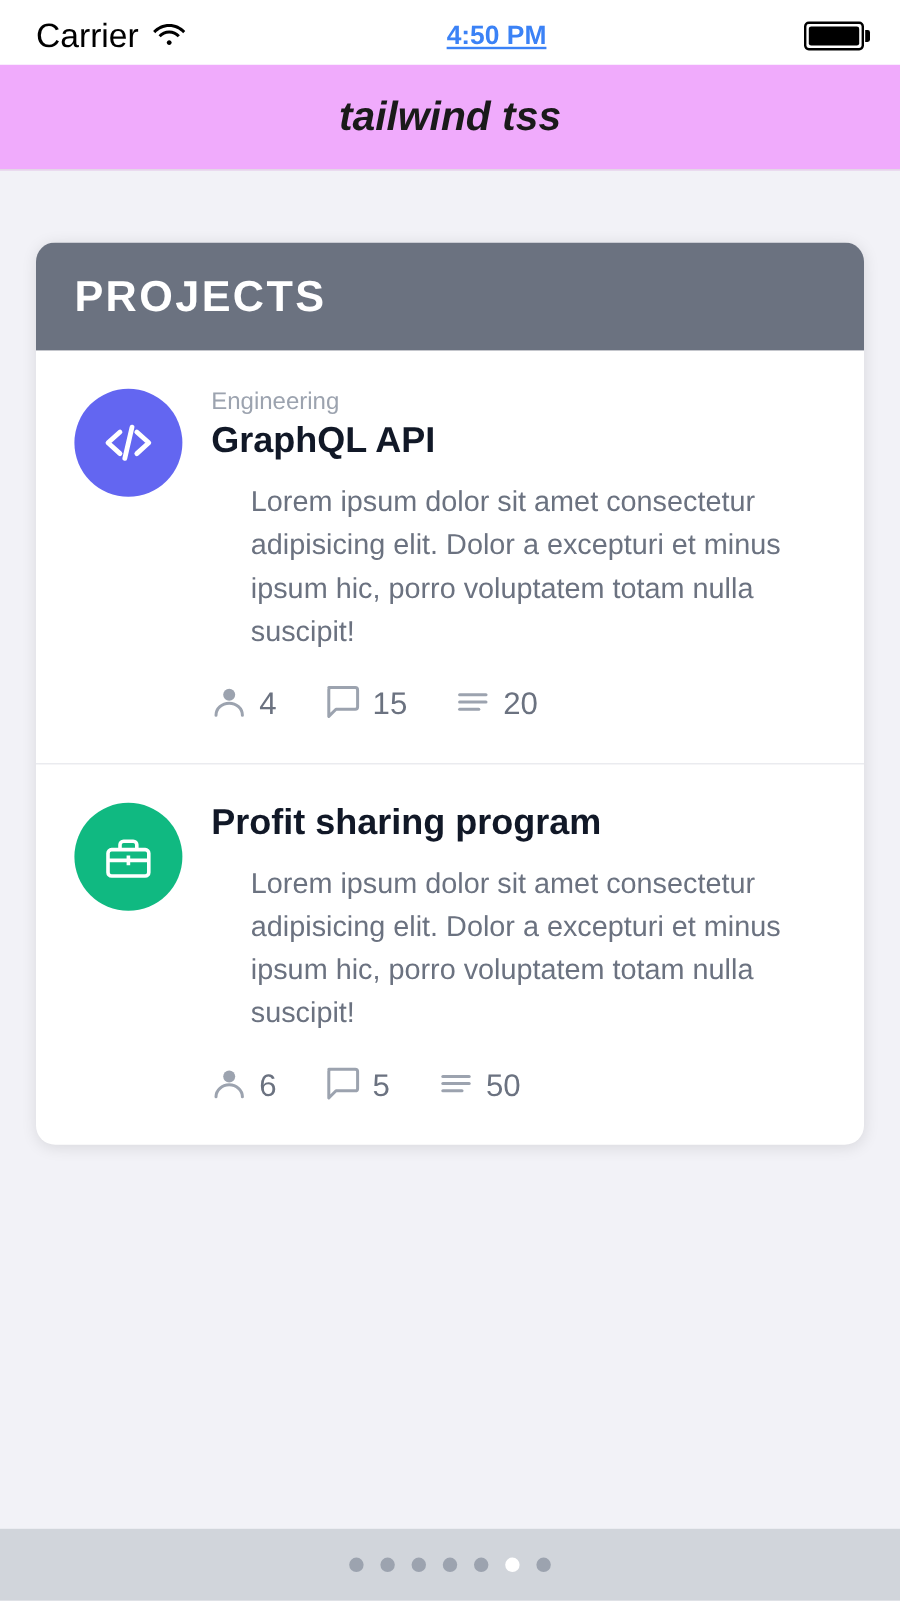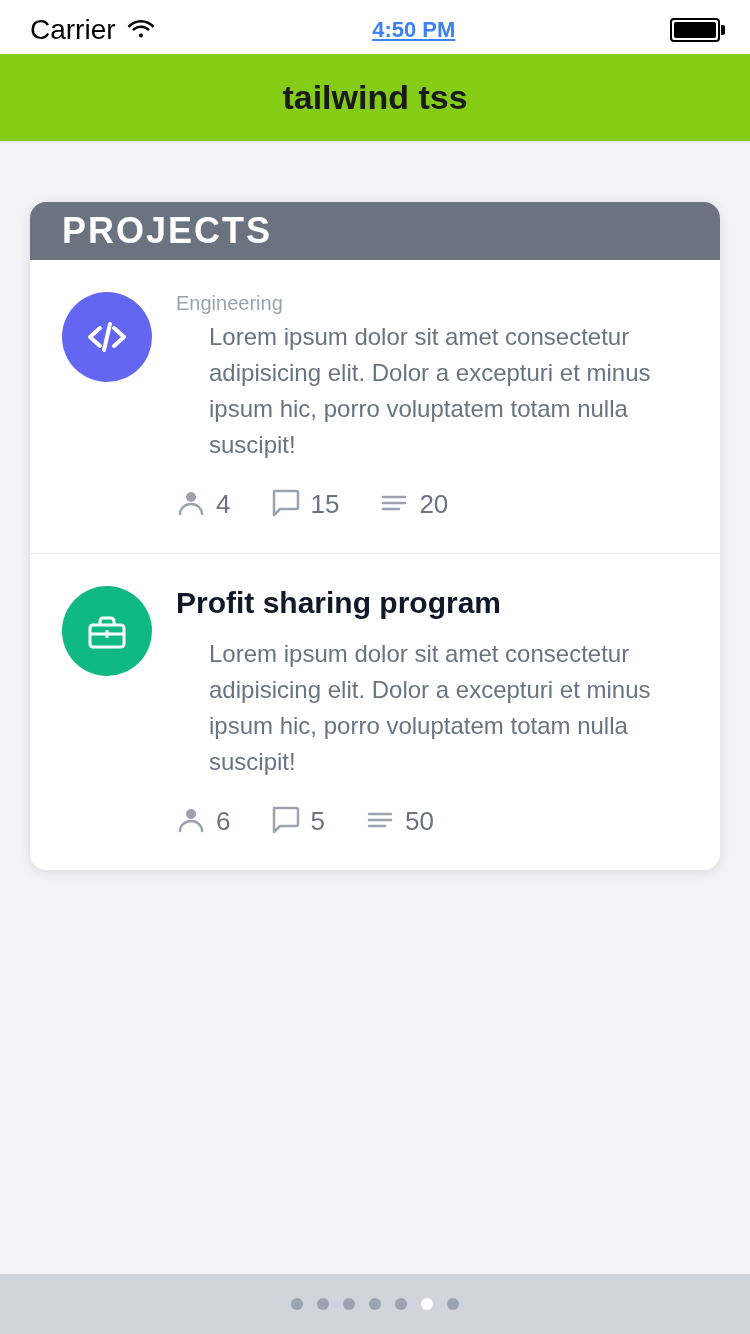--- a/index.html
+++ b/index.html
@@ -67,27 +67,28 @@
     }
     .battery-fill {
       width: 100%;
       height: 100%;
       background: #000;
       border-radius: 2px;
     }
 
     
     .nav-bar {
-      background: #84cc16;
+      background: #f0abfc;
       border-bottom: 1px solid #e0e0e0;
       display: flex;
       align-items: center;
       justify-content: center;
       height: 88px;
       padding: 0 30px;
+      font-style: italic;
     }
 
     .nav-title {
       font-size: 34px;
       font-weight: 700;
       color: #1a1a1a;
     }
 
     
     .main-content {
@@ -99,21 +100,21 @@
     .projects-card {
       background: white;
       border-radius: 16px;
       overflow: hidden;
       box-shadow: 0 2px 12px rgba(0,0,0,0.1);
     }
 
     
     .projects-header {
       background: #6b7280;
-      padding: 8px 32px;
+      padding: 24px 32px;
     }
 
     .projects-header-title {
       font-size: 36px;
       font-weight: 800;
       color: white;
       letter-spacing: 2px;
       text-transform: uppercase;
     }
 
@@ -266,20 +267,21 @@
         <div class="project-icon project-icon-engineering">
 
           <svg viewBox="0 0 46 46" xmlns="http://www.w3.org/2000/svg">
             <path d="M16 14L6 23L16 32" stroke="white" stroke-width="4" stroke-linecap="round" stroke-linejoin="round" fill="none"></path>
             <path d="M30 14L40 23L30 32" stroke="white" stroke-width="4" stroke-linecap="round" stroke-linejoin="round" fill="none"></path>
             <path d="M26 10L20 36" stroke="white" stroke-width="4" stroke-linecap="round" fill="none"></path>
           </svg>
         </div>
         <div class="project-info">
           <div class="project-category">Engineering</div>
+          <div class="project-name">GraphQL API</div>
           <div class="project-description">Lorem ipsum dolor sit amet consectetur adipisicing elit. Dolor a excepturi et minus ipsum hic, porro voluptatem totam nulla suscipit!</div>
           <div class="project-stats">
             <div class="stat-item">
               <span class="stat-icon">
                 <svg viewBox="0 0 30 30" xmlns="http://www.w3.org/2000/svg">
                   <circle cx="15" cy="10" r="5" fill="#9ca3af"></circle>
                   <path d="M4 27C4 21.5 9 17 15 17C21 17 26 21.5 26 27" stroke="#9ca3af" stroke-width="2.5" fill="none" stroke-linecap="round"></path>
                 </svg>
               </span>
               <span class="stat-value">4</span>

